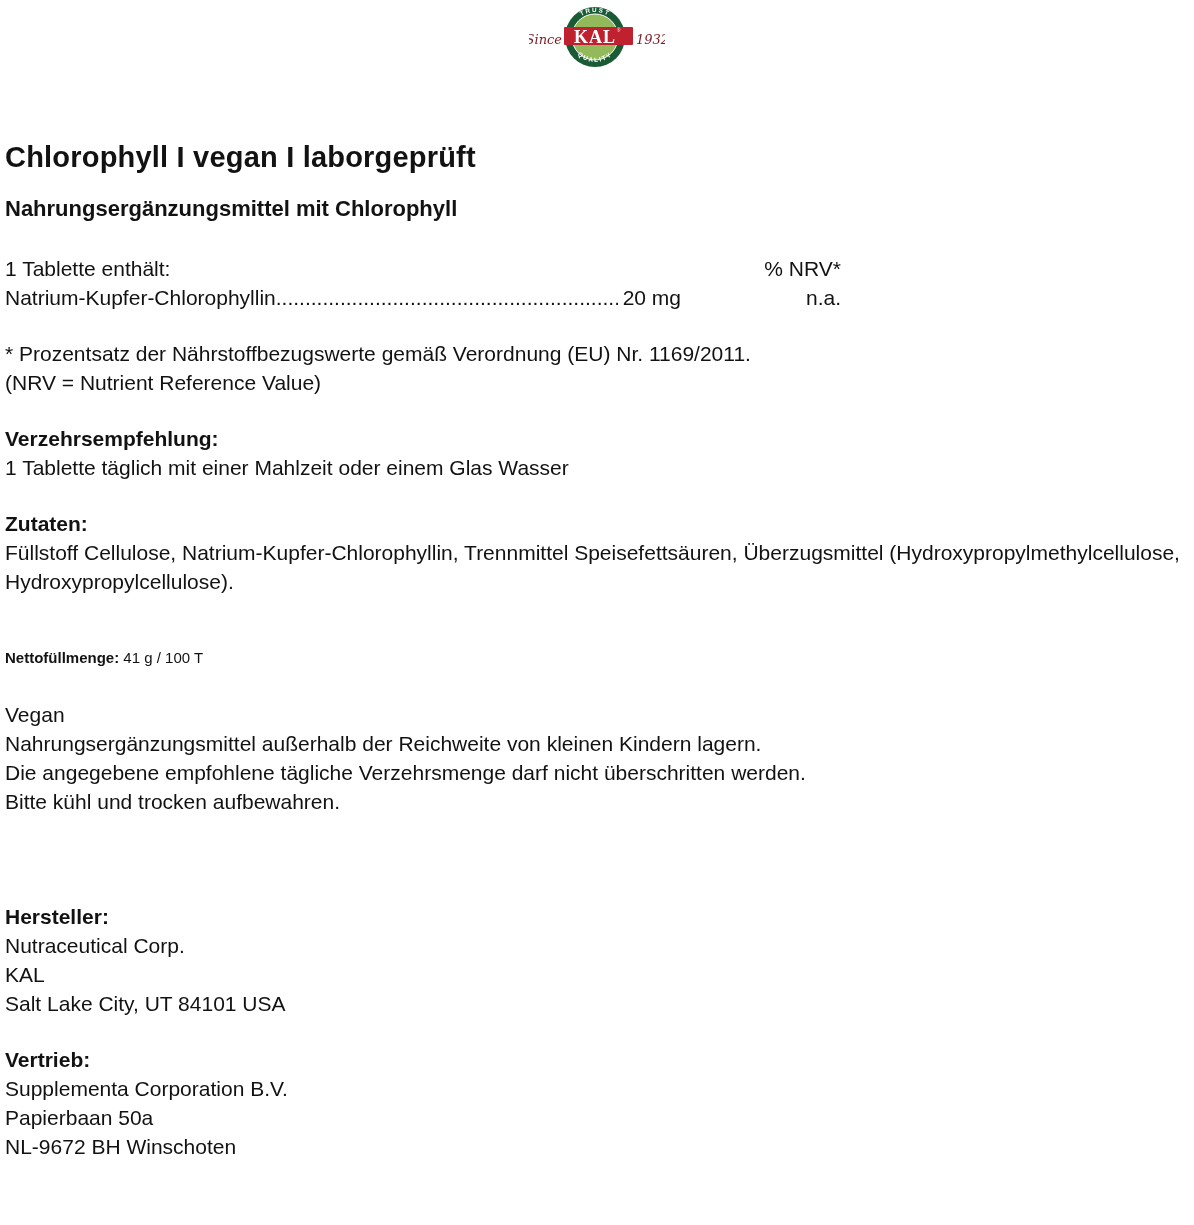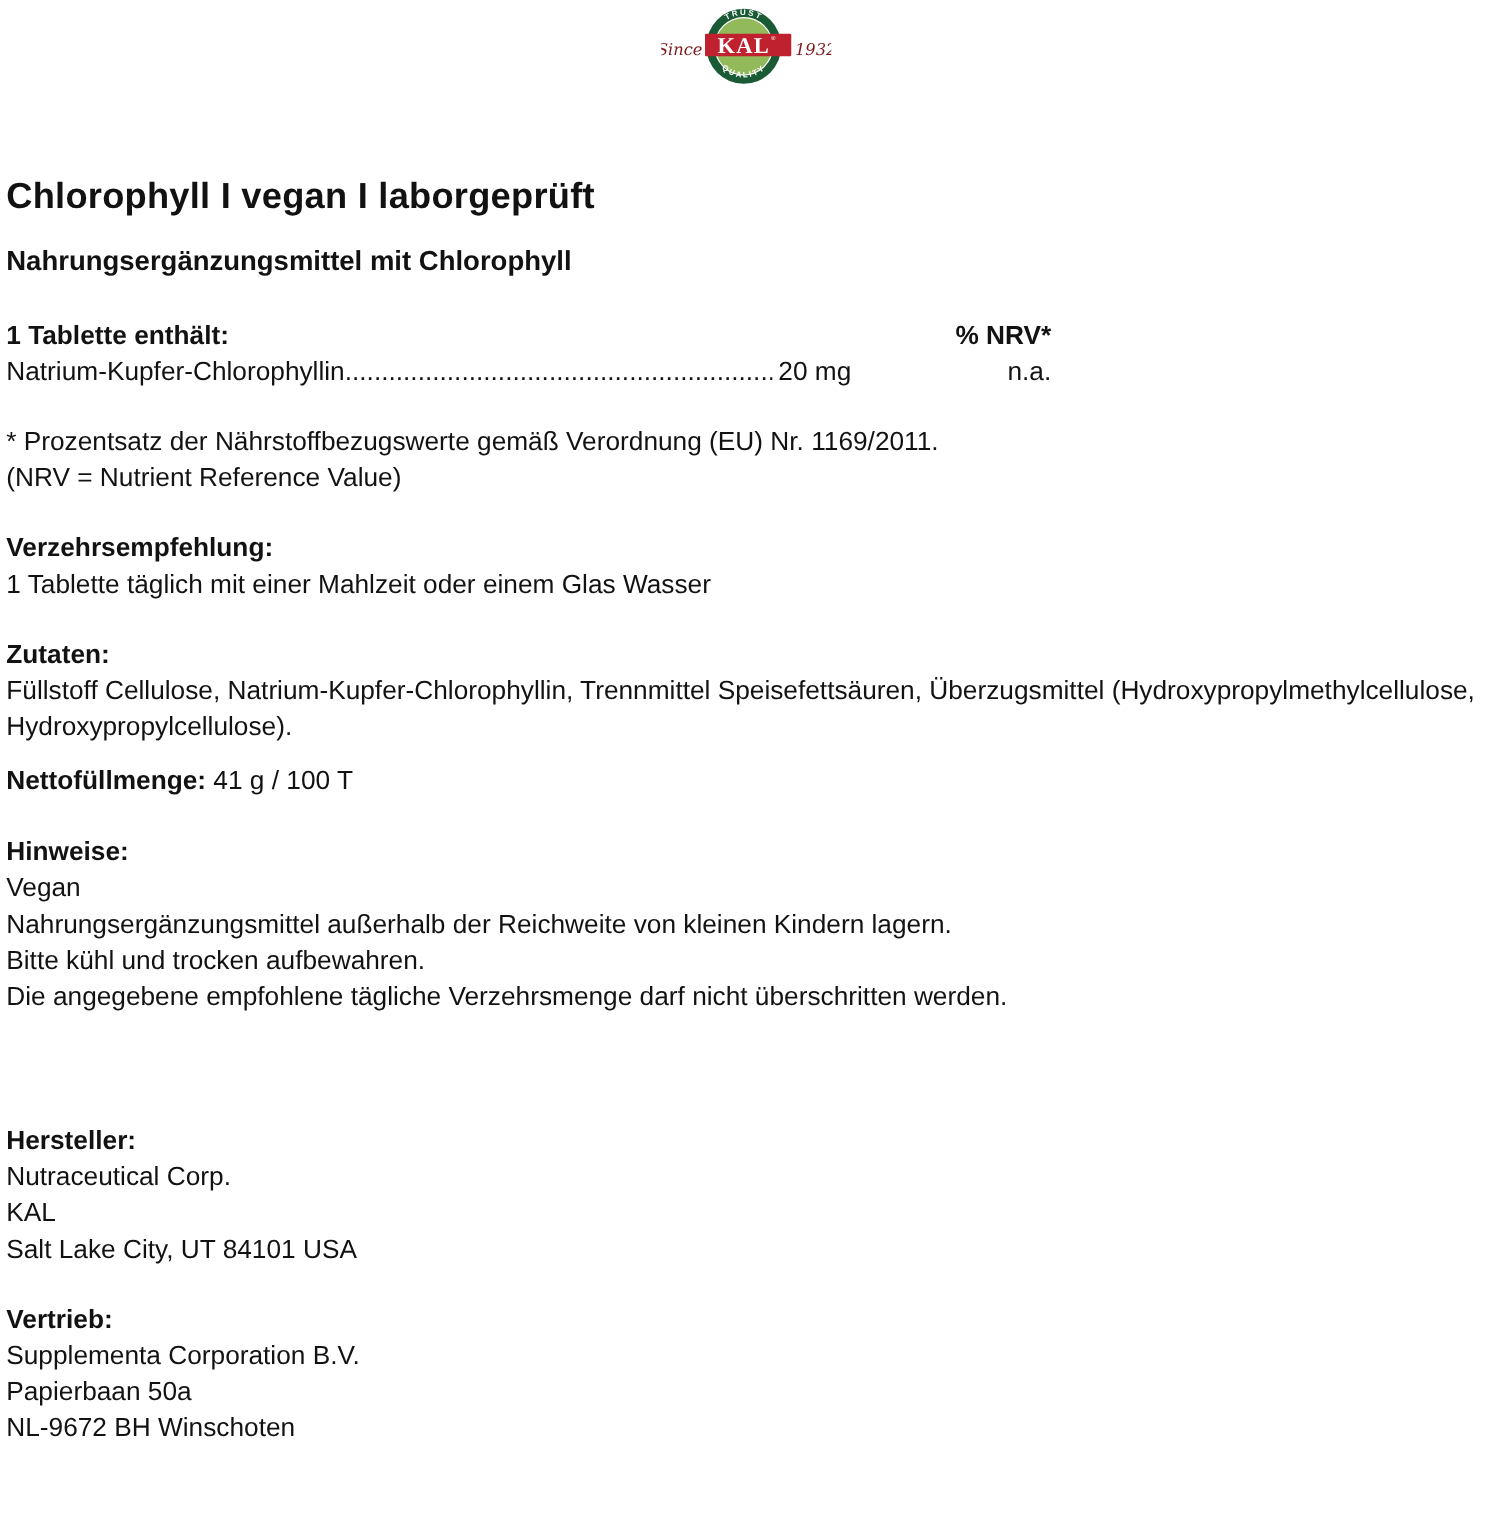--- a/index.html
+++ b/index.html
@@ -12,36 +12,36 @@
 
   
   .logo-row{display:flex;justify-content:center;padding-top:4px;height:74px;}
 
   
   .title{font-size:29px;font-weight:700;line-height:34px;margin:62px 0 0;letter-spacing:.2px;}
   .subtitle{font-size:22px;font-weight:600;line-height:28px;margin:21px 0 0;}
 
   
   .nutri{width:836px;margin-top:31px;font-size:21px;line-height:29px;}
-  .nutri-head{display:flex;font-weight:700;}
+  .nutri-head{display:flex;font-weight:400;}
   .flex-left{flex:none;white-space:nowrap;}
   .right-col{flex:1;text-align:right;white-space:nowrap;}
   .nutri-row{display:flex;}
   .nutri-row .left{width:676px;display:flex;min-width:0;}
   .ing-name{white-space:nowrap;}
   .dots{flex:1;overflow:hidden;white-space:nowrap;}
   .amount{white-space:nowrap;padding-left:5px;}
 
   .footnote{margin-top:27px;font-size:21px;line-height:29px;}
   .footnote div{margin:0;}
 
   .sec{margin-top:27px;font-size:21px;line-height:29px;max-width:1185px;}
   .sec .h{font-weight:700;}
   .sec p{margin:0;}
-  .netto{margin-top:14px;font-size:21px;line-height:29px;}
+  .netto{margin-top:47px;font-size:15px;line-height:29px;}
   .netto .h{font-weight:700;}
   .mt-hinweise{margin-top:28px;}
   .mt-hersteller{margin-top:86px;}
 
   
   .arc-text{font-family:"Liberation Sans","DejaVu Sans",sans-serif;font-weight:700;font-size:6.3px;letter-spacing:1.6px;fill:#ffffff;}
   .kal-text{font-family:"Liberation Serif","DejaVu Serif",serif;font-weight:700;font-size:18px;letter-spacing:1px;fill:#ffffff;}
   .reg-text{font-family:"Liberation Sans",sans-serif;font-size:4.5px;fill:#ffffff;}
   .script-text{font-family:"DejaVu Serif","Liberation Serif",serif;font-style:italic;font-size:13px;fill:#7E1B20;}
 </style>
@@ -106,25 +106,24 @@
     <div class="h">Zutaten:</div>
     <p>Füllstoff Cellulose, Natrium-Kupfer-Chlorophyllin, Trennmittel Speisefettsäuren, Überzugsmittel (Hydroxypropylmethylcellulose, Hydroxypropylcellulose).</p>
   </div>
 
   <div class="netto">
     <span class="h">Nettofüllmenge:</span>
     <span>41 g / 100 T</span>
   </div>
 
   <div class="sec mt-hinweise">
-    <div class="h">Hinweise:</div>
     <p>Vegan</p>
     <p>Nahrungsergänzungsmittel außerhalb der Reichweite von kleinen Kindern lagern.</p>
+    <p>Die angegebene empfohlene tägliche Verzehrsmenge darf nicht überschritten werden.</p>
     <p>Bitte kühl und trocken aufbewahren.</p>
-    <p>Die angegebene empfohlene tägliche Verzehrsmenge darf nicht überschritten werden.</p>
   </div>
 
   <div class="sec mt-hersteller">
     <div class="h">Hersteller:</div>
     <p>Nutraceutical Corp.</p>
     <p>KAL</p>
     <p>Salt Lake City, UT 84101 USA</p>
   </div>
 
   <div class="sec">

